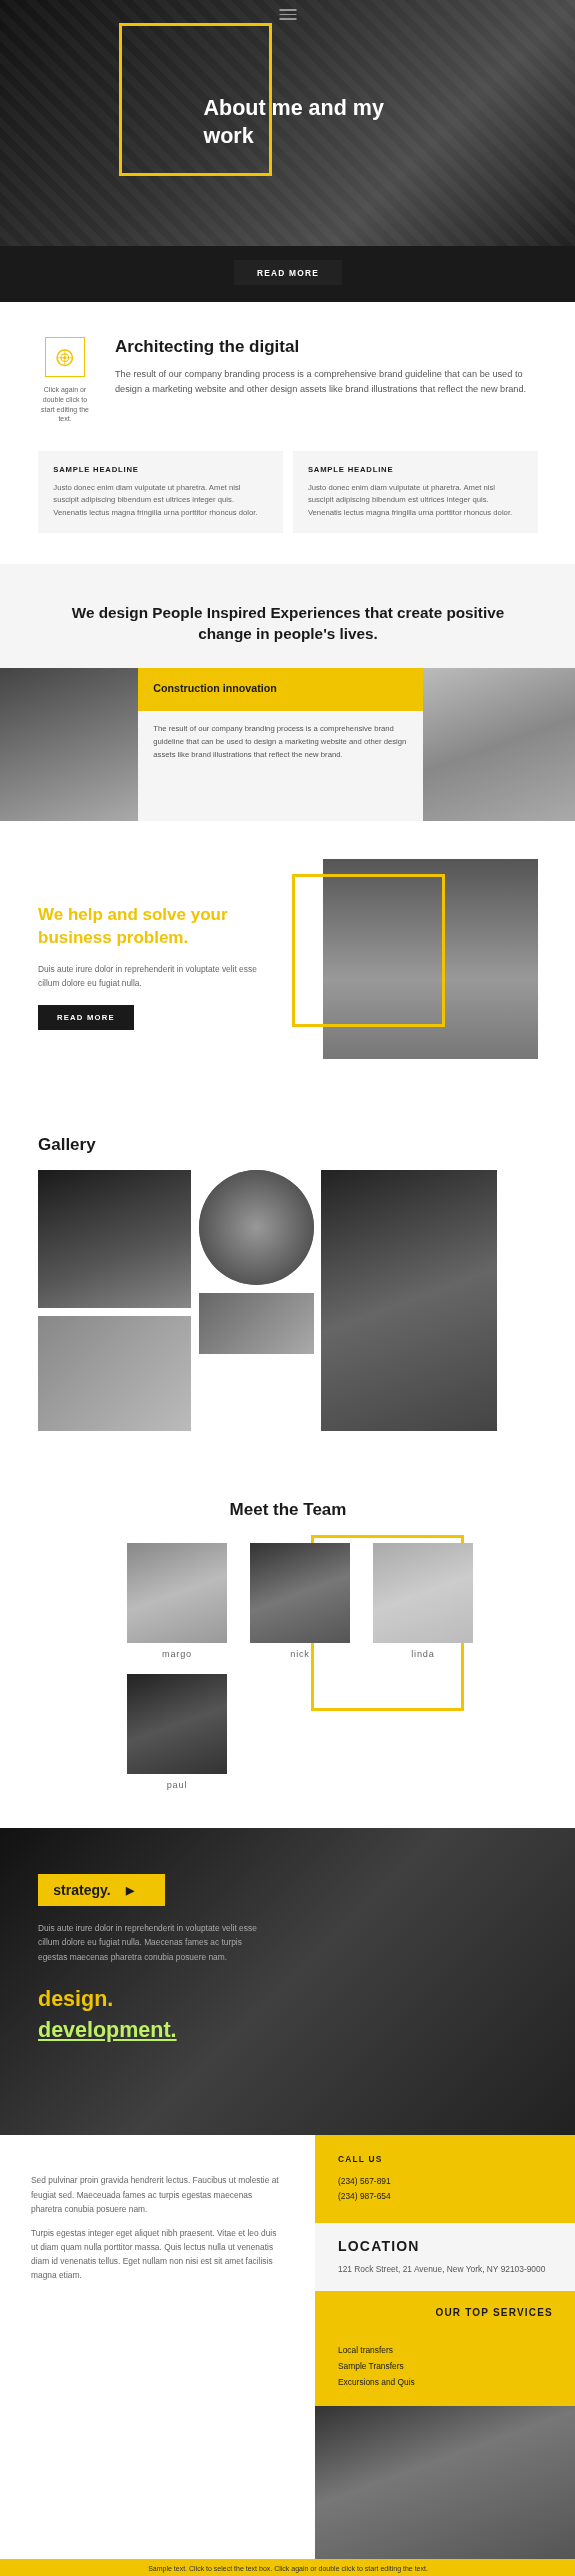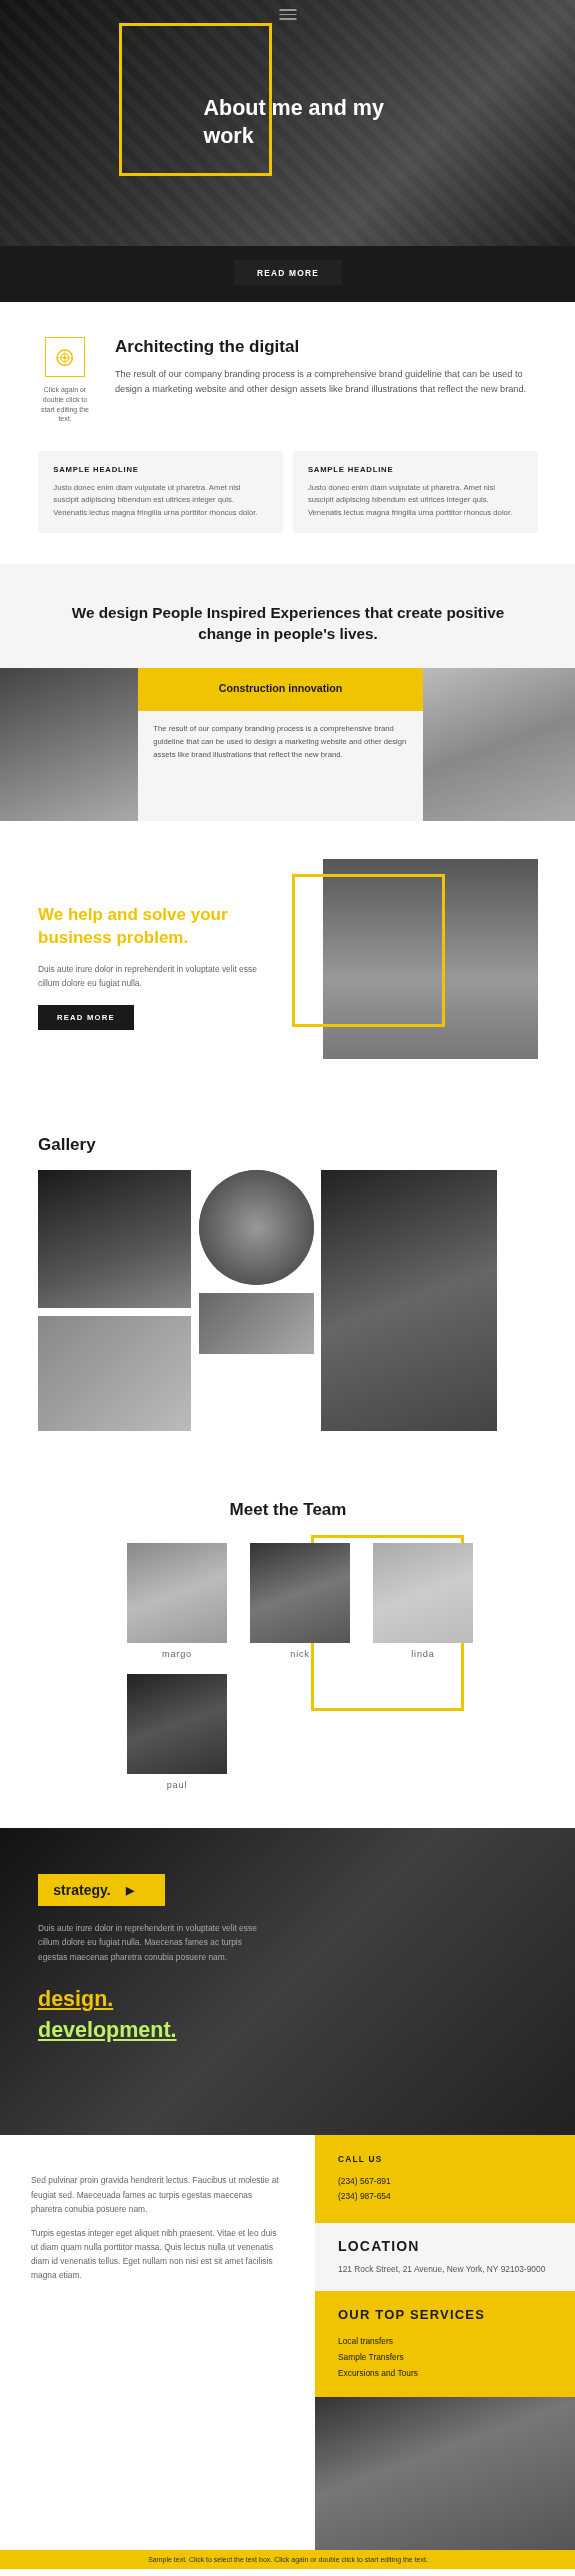--- a/index.html
+++ b/index.html
@@ -206,21 +206,20 @@
     .construction-center {
       flex: 1;
       display: flex;
       flex-direction: column;
       padding: 0 0 0 0;
     }
     .construction-box {
       background: #f0c400;
       padding: 14px 15.3px;
       min-width: 123px;
-      text-align: center;
     }
     .construction-box h3 {
       font-size: 10.7px;
       font-weight: 700;
       color: #1a1a1a;
       margin-bottom: 3.1px;
     }
     .construction-text {
       padding: 11.5px 15.3px;
       font-size: 7.7px;
@@ -467,21 +466,20 @@
       font-size: 8.4px;
       color: #aaa;
       line-height: 1.7;
       max-width: 230px;
       margin-bottom: 23px;
     }
     .design-text {
       font-size: 21.5px;
       font-weight: 700;
       color: #f0c400;
-      text-decoration: underline;
       display: block;
       margin-bottom: 6.1px;
     }
     .development-text {
       font-size: 21.5px;
       font-weight: 700;
       color: #bef264;
       text-decoration: underline;
       display: block;
     }
@@ -548,26 +546,27 @@
       font-size: 8.4px;
       color: #555;
       line-height: 1.7;
     }
     .services-box {
       background: #f0c400;
       padding: 15.3px 23px;
       position: relative;
     }
     .services-box h4 {
-      font-size: 13px;
+      font-size: 10px;
       font-weight: 700;
       letter-spacing: 1.2px;
       text-transform: uppercase;
       color: #1a1a1a;
-      margin-bottom: 11px;
+      margin-bottom: 24px;
+      text-align: right;
     }
     .services-box ul {
       list-style: none;
       padding: 0;
     }
     .services-box ul li {
       font-size: 8.4px;
       color: #1a1a1a;
       padding: 3.1px 0;
       font-weight: 500;
@@ -744,21 +743,21 @@
     <div class="location-box">
       <h4>LOCATION</h4>
       <p>121 Rock Street, 21 Avenue,
 New York, NY 92103-9000</p>
     </div>
     <div class="services-box">
       <h4>OUR TOP SERVICES</h4>
       <ul>
         <li>Local transfers</li>
         <li>Sample Transfers</li>
-        <li>Excursions and Tours</li>
+        <li>Excursions and Quis</li>
       </ul>
     </div>
     <div class="services-photo"></div>
   </div>
 </section>
 
 <div class="footer-hint">
   <span>Sample text. Click to select the text box. Click again or double click to start editing the text.</span>
 </div>
 

